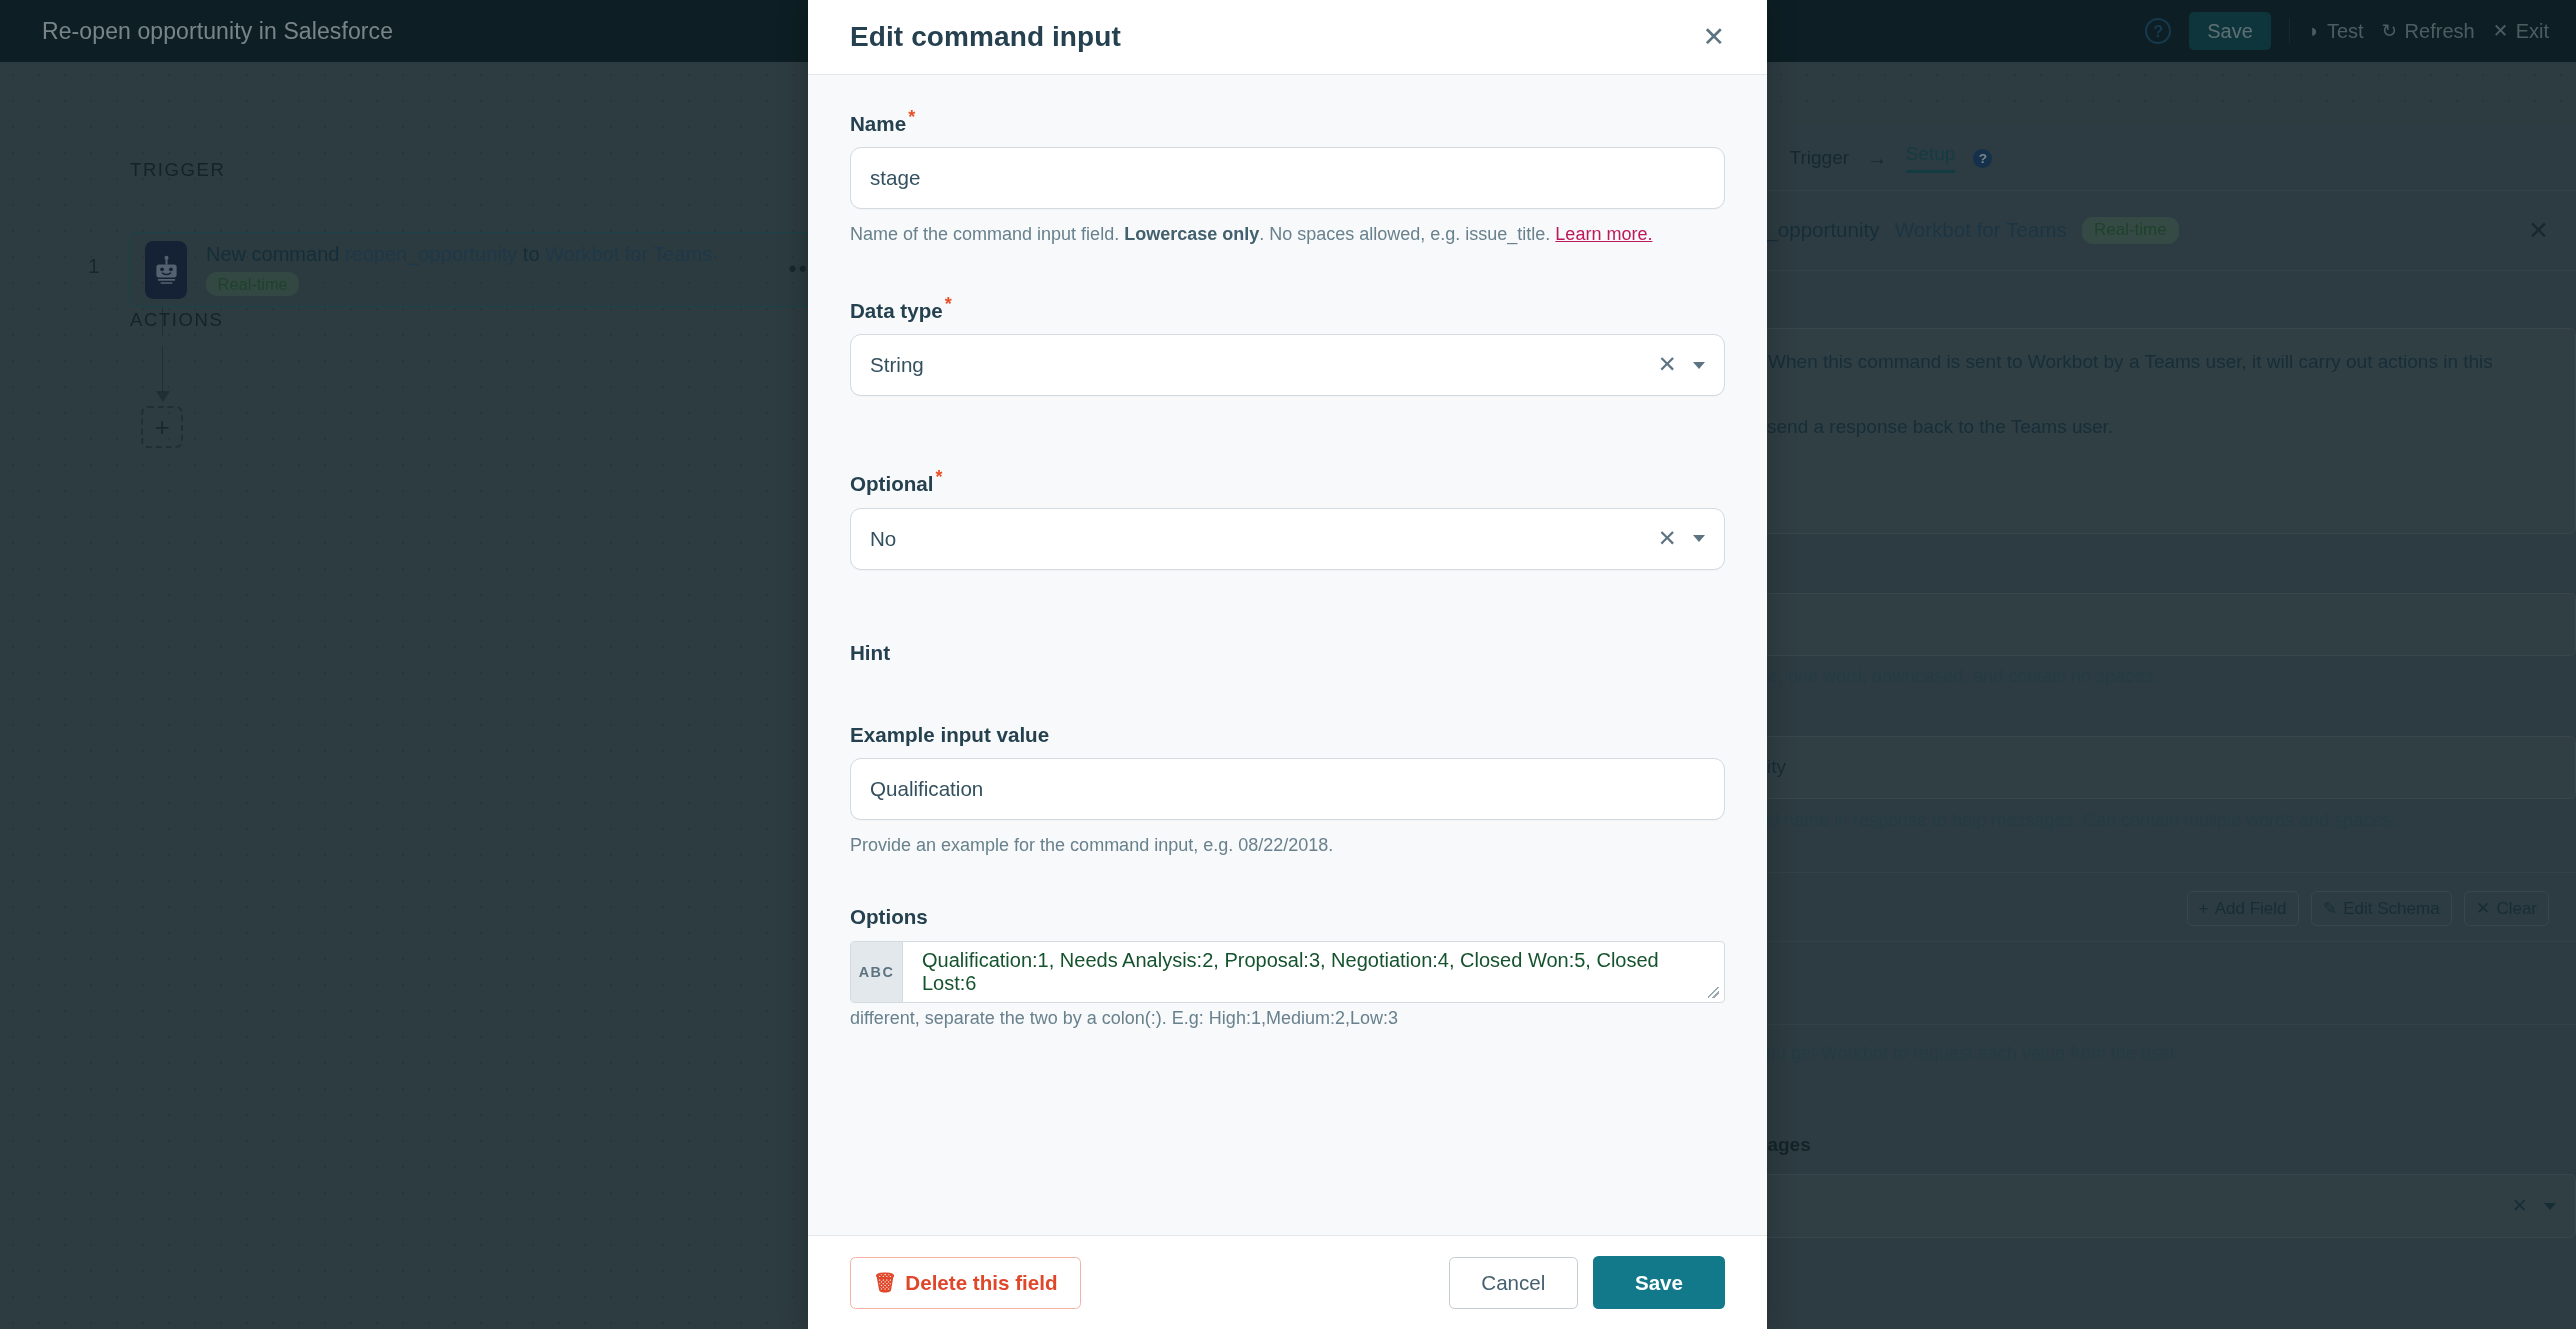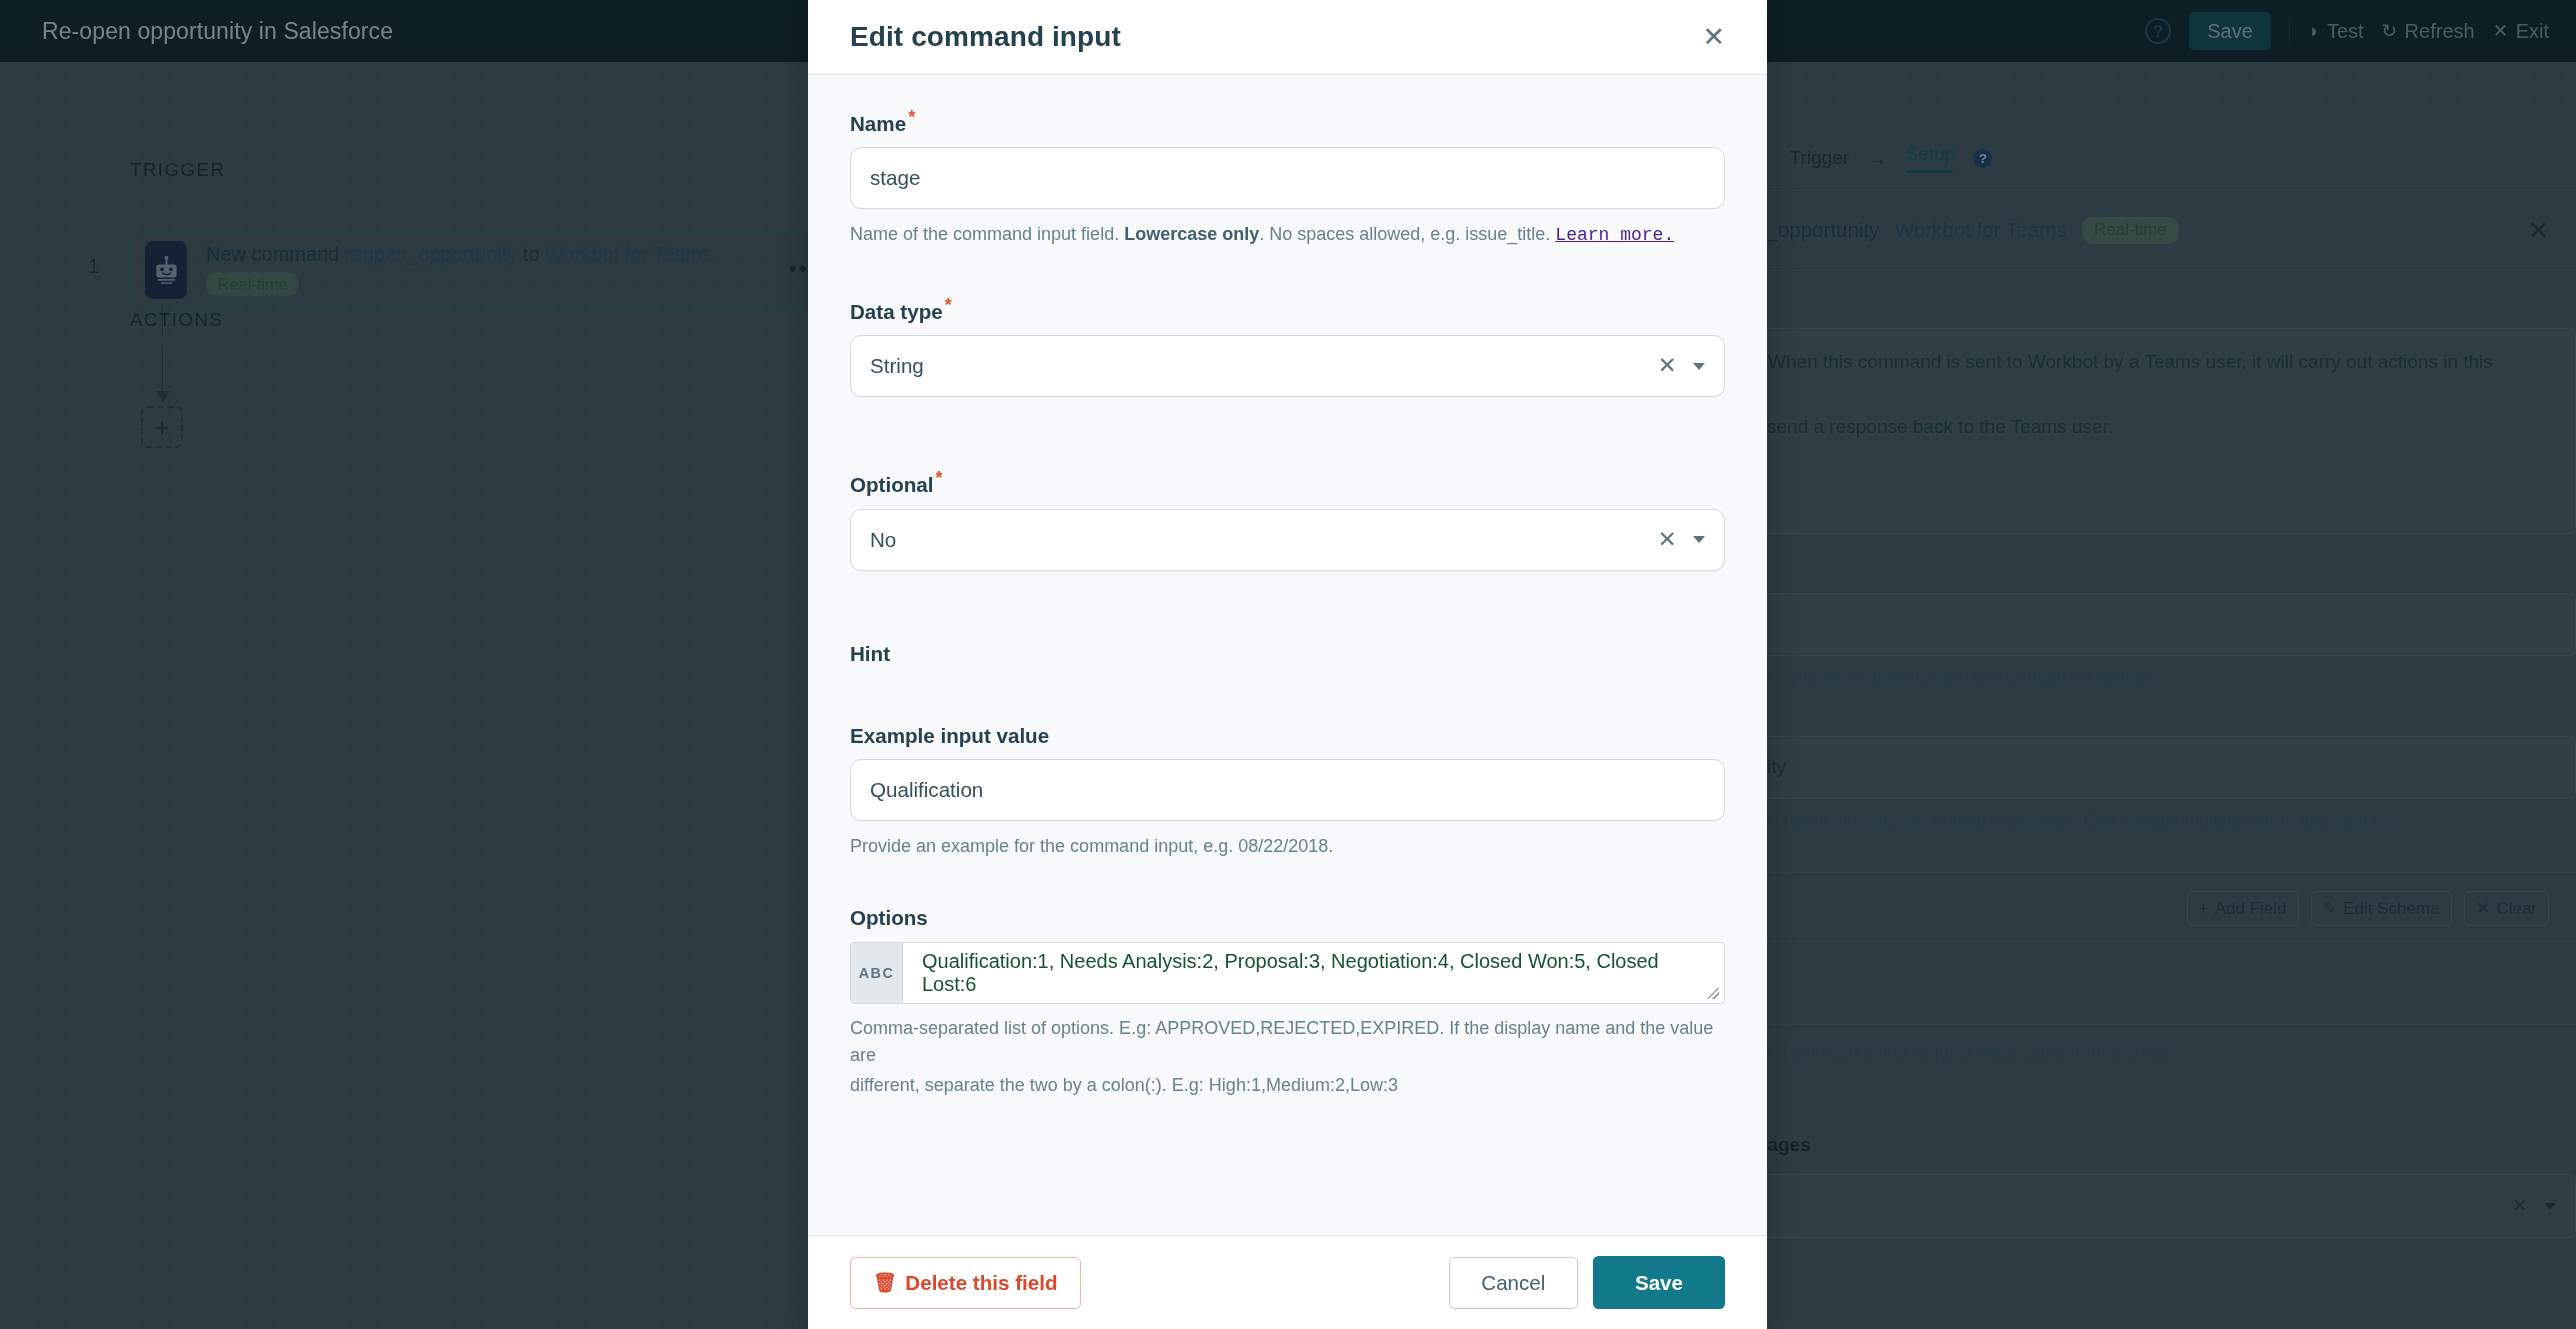--- a/index.html
+++ b/index.html
@@ -208,21 +208,21 @@
   .sel-icons { display: flex; align-items: center; gap: 16.4px; }
   .sel-x { color: #5d7382; font-size: 22.6px; font-weight: 300; line-height: 1; }
   .sel-caret {
     width: 0; height: 0; border-left: 6.2px solid transparent;
     border-right: 6.2px solid transparent; border-top: 7.5px solid #5d7382;
   }
   .field-help {
     font-size: 18px; color: #68818d; margin-top: 11.6px; line-height: 1.5;
   }
   .field-help b { color: #43606e; font-weight: 700; }
-  .field-help a { color: #4c1d95; text-decoration: underline; font-family: Liberation Mono, monospace; }
+  .field-help a { color: #be185d; text-decoration: underline; }
 
   .spacer-sm { height: 25px; }
   .spacer-md { height: 38px; }
 
   .ta-wrap {
     display: flex; width: 100%; height: 62px;
     border: 0.7px solid #d3dbe0; border-radius: 4.1px; overflow: hidden;
     background: #ffffff;
   }
   .ta-prefix {
@@ -464,21 +464,20 @@
 
     <div class="field">
       <div class="field-label">Options</div>
       <div class="ta-wrap">
         <div class="ta-prefix">ABC</div>
         <div class="ta-body">
           <span>Qualification:1, Needs Analysis:2, Proposal:3, Negotiation:4, Closed Won:5, Closed Lost:6</span>
           <span class="resize-grip"></span>
         </div>
       </div>
-      <div class="field-help">Comma-separated list of options. E.g: APPROVED,REJECTED,EXPIRED. If the display name and the value are</div>
       <div class="field-help" style="margin-top:2.7px;">different, separate the two by a colon(:). E.g: High:1,Medium:2,Low:3</div>
     </div>
 
   </div>
 
   <div class="modal-footer">
     <button class="btn btn-delete">
       <span class="trash-ico">🗑</span>
       <span>Delete this field</span>
     </button>

